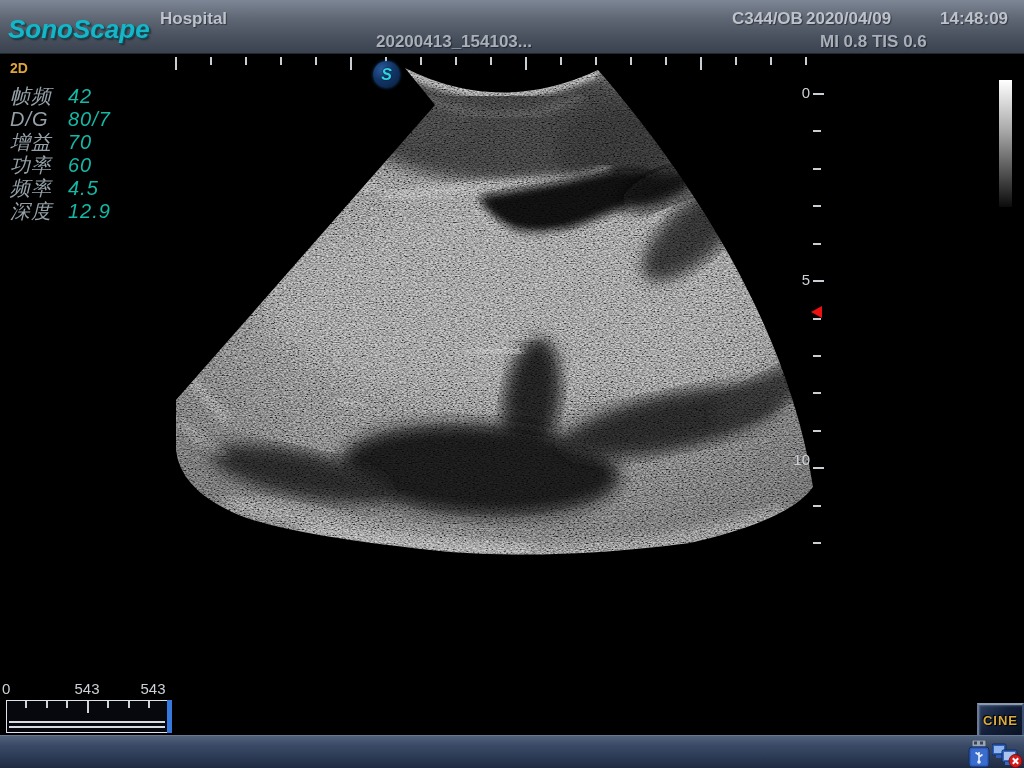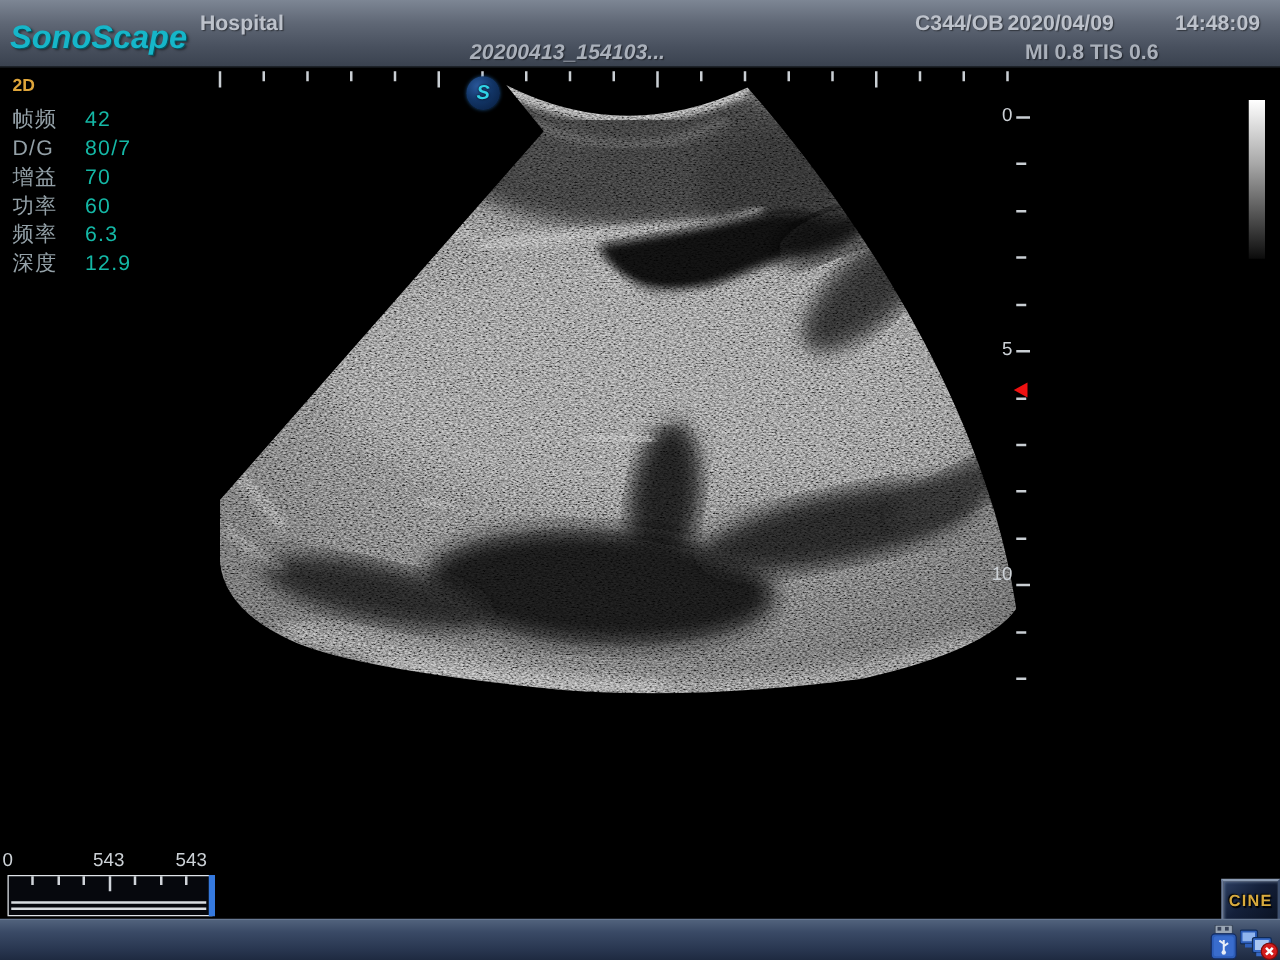--- a/index.html
+++ b/index.html
@@ -13,26 +13,26 @@
     border-bottom:1px solid #23282f; }
   .hd-txt { position:absolute; color:#bdc2cb; font-weight:bold; font-size:17px; line-height:19px;
             text-shadow:1px 1px 1px rgba(0,0,0,.45); white-space:nowrap; }
   #brand { position:absolute; left:8px; top:15px; font-size:26px; line-height:28px; font-weight:bold;
            font-style:italic; color:#16b6c9; letter-spacing:0px;
            text-shadow:1px 1px 0 #07535e, 2px 2px 2px rgba(0,0,0,.5); }
   #hospital { left:160px; top:9px; }
   #probe    { left:688px; top:9px;margin-left:44px; }
   #date     { left:806px; top:9px; }
   #time     { left:940px; top:9px; }
-  #examid   { left:376px; top:32px; color:#aab0ba;font-style:italic; }
+  #examid   { left:376px; top:32px; color:#aab0ba; }
   #mitis    { left:820px; top:32px; color:#aab0ba; }
 
   
   #modeTag { position:absolute; left:10px; top:60px; color:#dfa53a; font-size:14px; font-weight:bold; }
-  .prow { position:absolute; left:10px; width:150px; height:22px; font-size:17px; line-height:22px; }
+  .prow { position:absolute; left:10px; width:150px; height:22px; font-size:20px; line-height:22px;font-style:italic; }
   .prow .pl { position:absolute; left:0; color:#94a1a8; letter-spacing:1px; }
   .prow .pv { position:absolute; left:58px; color:#14b8a6; letter-spacing:1px; }
 
   
   .htick { position:absolute; width:2px; background:#c9ced3; }
   .vtick { position:absolute; height:2px; background:#c9ced3; }
   .vlabel { position:absolute; left:778px; width:32px; text-align:right; color:#ccd1d6;
             font-size:15px; line-height:15px; }
   #focusMarker { position:absolute; left:811px; top:306px; width:0; height:0;
      border-top:6px solid transparent; border-bottom:6px solid transparent;
@@ -171,21 +171,21 @@
       <div class="prow" style="top: 131px;">
         <div class="pl">增益</div>
         <div class="pv">70</div>
       </div>
       <div class="prow" style="top: 154px;">
         <div class="pl">功率</div>
         <div class="pv">60</div>
       </div>
       <div class="prow" style="top: 177px;">
         <div class="pl">频率</div>
-        <div class="pv">6.3</div>
+        <div class="pv">4.5</div>
       </div>
       <div class="prow" style="top: 200px;">
         <div class="pl">深度</div>
         <div class="pv">12.9</div>
       </div>
     </div>
 
   <div id="topRuler">
       <div class="htick" style="left: 175px; top: 57px; height: 13px;"></div>
       <div class="htick" style="left: 210px; top: 57px; height: 8px;"></div>

